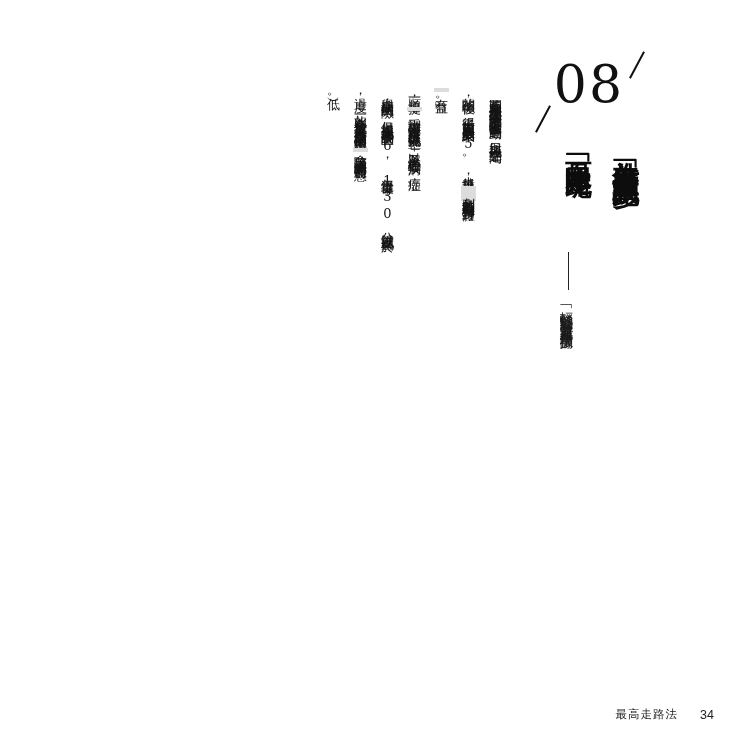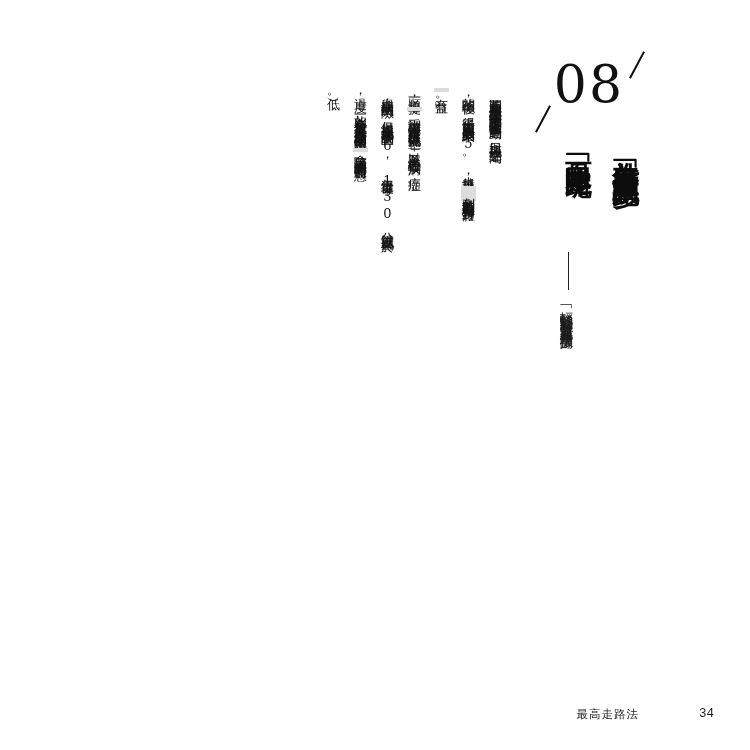--- a/index.html
+++ b/index.html
@@ -123,33 +123,32 @@
   .c5 { right: 108px; height: 520px; }
   .c6 { right: 135px; height: 545px; }
   .c7 { right: 162px; height: 555px; }
 
   
   .footer {
     position: absolute;
     bottom: 28px;
     right: 36px;
     display: flex;
-    align-items: flex-start;
-    gap: 12px;
-    font-family: Liberation Mono, monospace;
+    align-items: center;
+    gap: 22px;
+    font-family: Liberation Sans, sans-serif;
   }
   .footer-book {
     font-size: 11.5px;
     letter-spacing: 1px;
     color: #222;
   }
   .footer-page {
     font-size: 12.5px;
     color: #222;
-    margin-left: 48px;
   }
 </style>
 </head>
 <body>
 
 <div id="page">
 
   <div class="chapter-num">
     <span>08</span>
     <span class="slash-top"></span>

